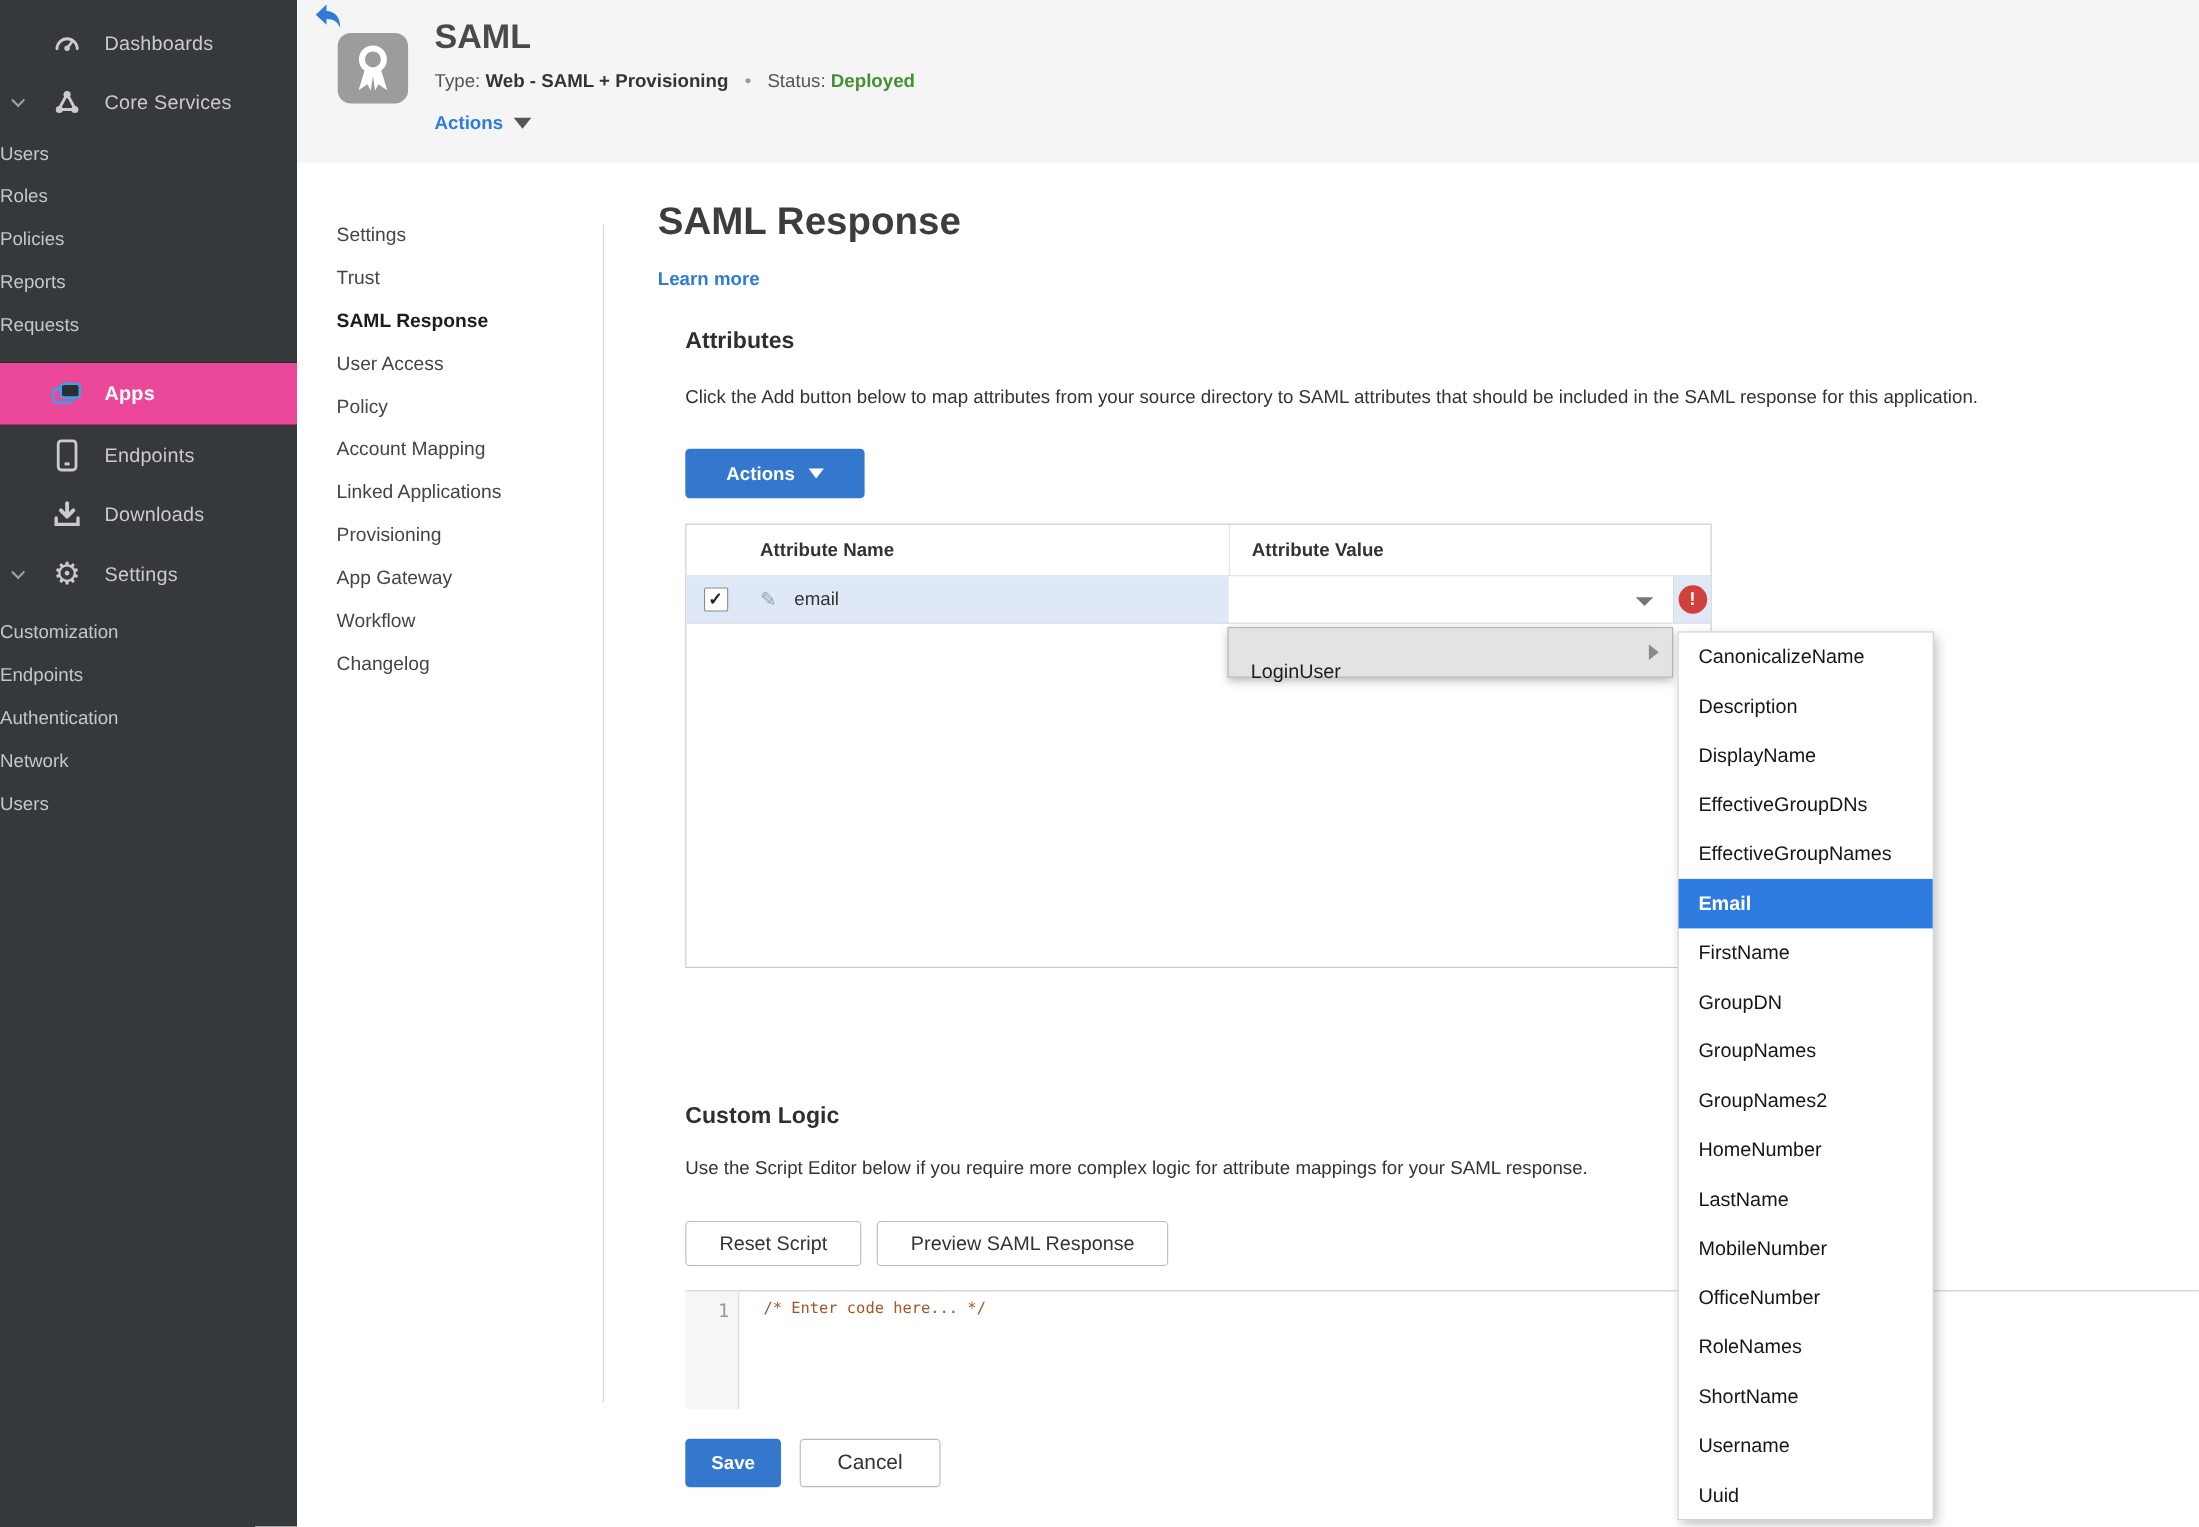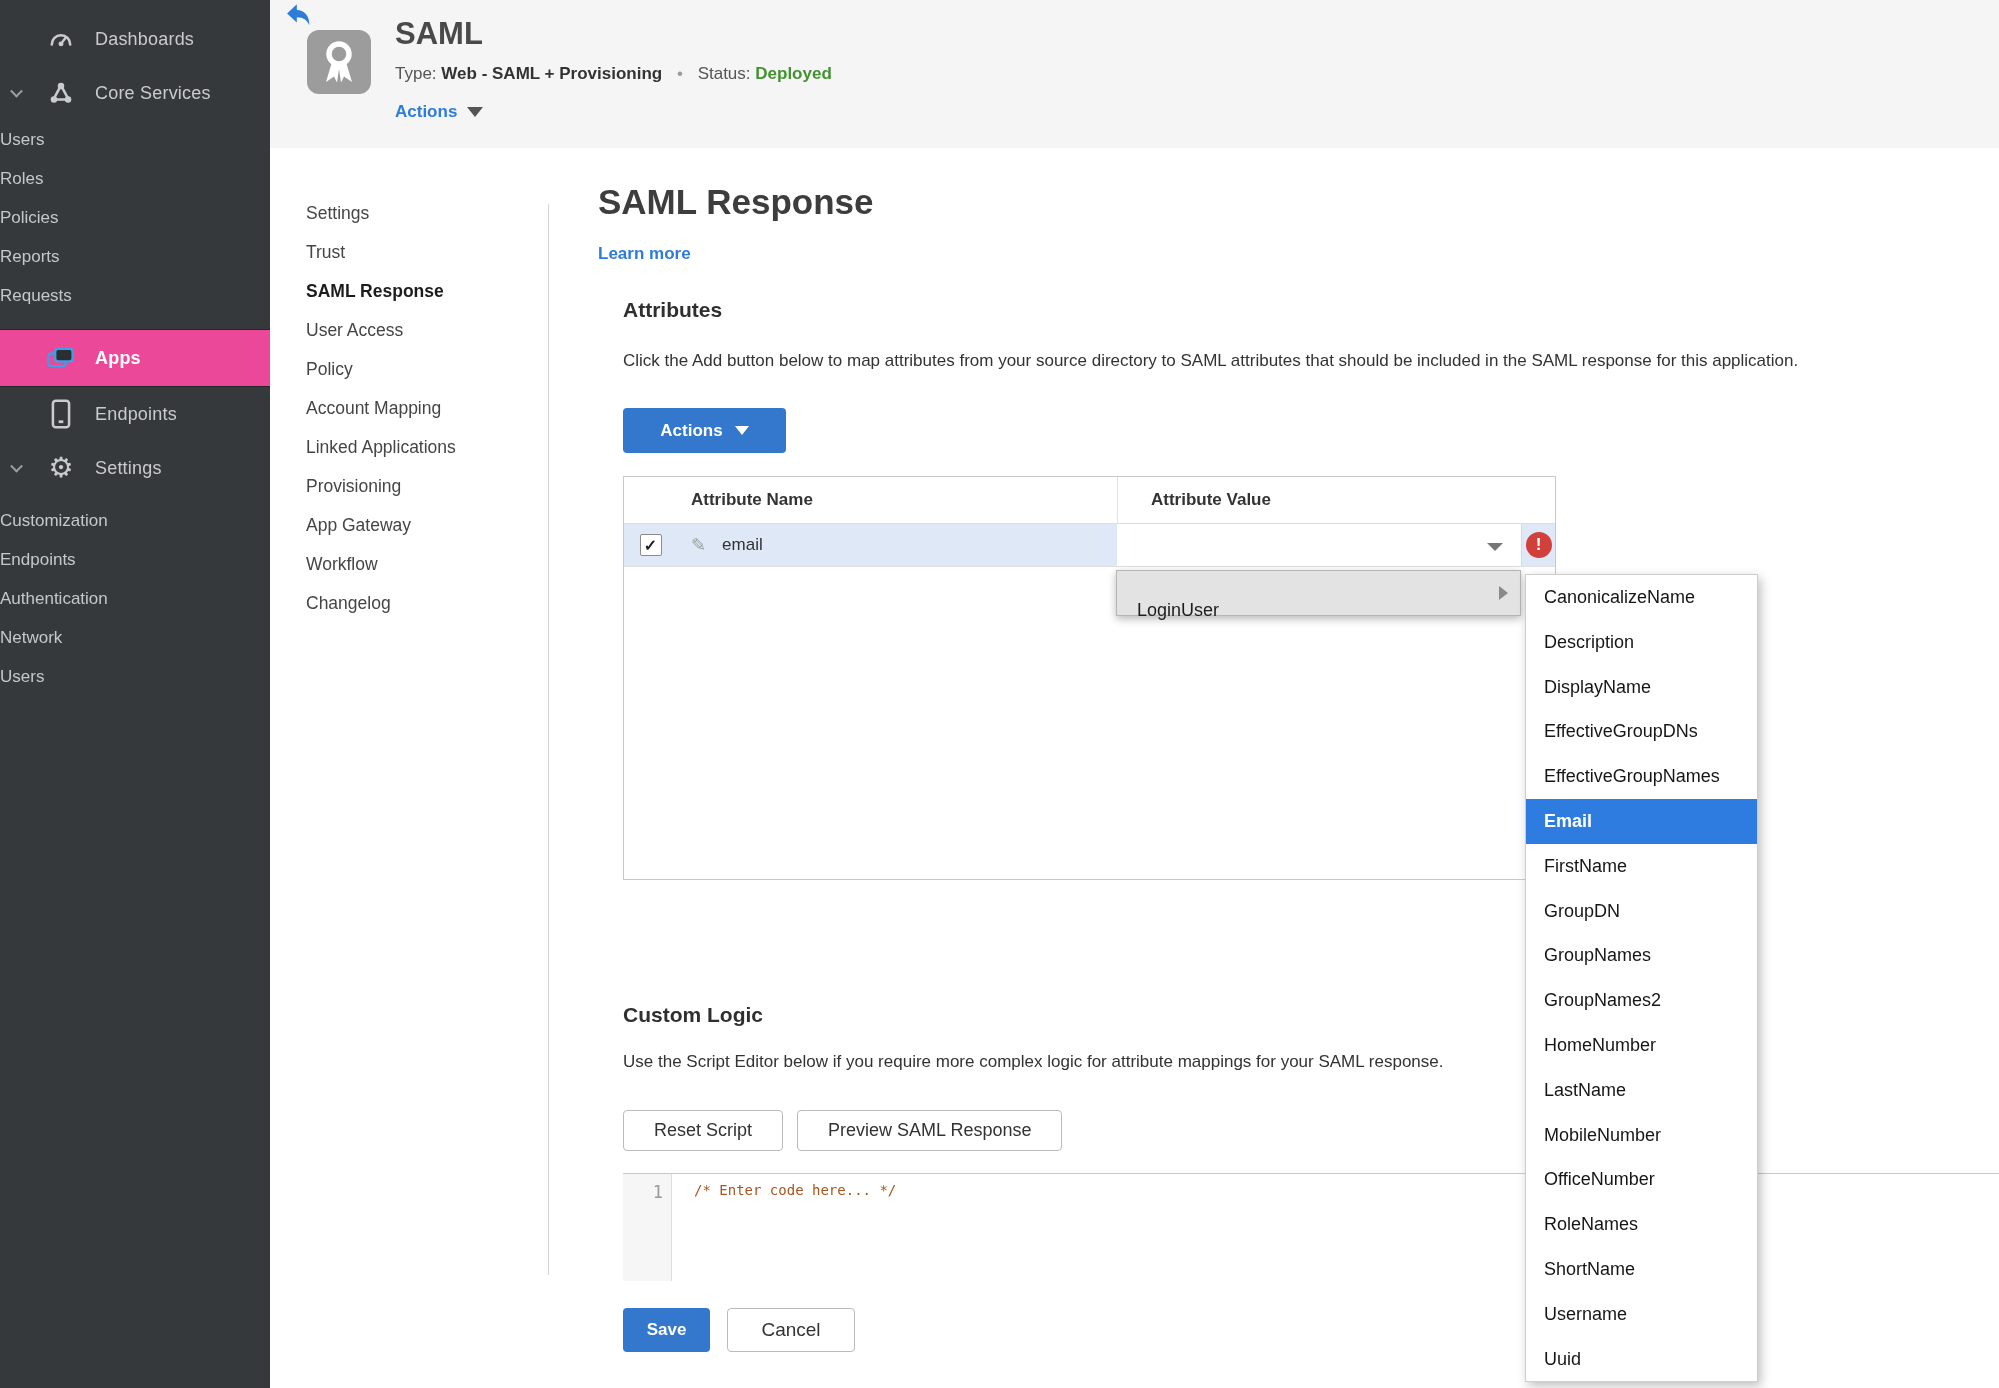--- a/index.html
+++ b/index.html
@@ -49,21 +49,21 @@
   .desc-attr { top:181px; width:1290px; }
   .desc-logic { top:882px; width:1290px; }
   .btn-blue { background:#3478cd; color:#fff; font-weight:bold; font-size:17px; border:none; border-radius:4px; cursor:pointer; font-family:"Liberation Sans", sans-serif; }
   .actions-btn { position:absolute; left:25px; top:238px; width:163px; height:45px; display:flex; align-items:center; justify-content:center; gap:12px; }
 
   
   .tbl { position:absolute; left:25px; top:306px; width:933px; height:404px; border:1px solid #c9c9c9; background:#fff; }
   .thead { display:flex; height:47px; align-items:center; border-bottom:1px solid #dcdcdc; font-size:17px; font-weight:bold; color:#333; }
   .col-chk { flex:0 0 53px; height:100%; }
   .col-name { flex:0 0 440px; height:100%; display:flex; align-items:center; padding-left:14px; }
-  .col-val { flex:0 0 438px; height:100%; display:flex; align-items:center; padding-left:33px; border-left:1px solid #e2e2e2; }
+  .col-val { flex:0 0 438px; height:100%; display:flex; align-items:center; padding-left:20px; border-left:1px solid #e2e2e2; }
   .trow { display:flex; height:43px; background:#dfe8f6; border-bottom:1px solid #dfdfdf; font-size:17px; color:#333; }
   .trow .col-chk { display:flex; align-items:center; justify-content:center; }
   .checkbox { width:22px; height:22px; background:#fff; border:1px solid #8a8a8a; border-radius:2px; display:flex; align-items:center; justify-content:center; font-size:16px; font-weight:bold; color:#222; cursor:pointer; }
   .trow .col-name { padding-left:14px; gap:16px; }
   .pencil { color:#9aa0a0; font-size:18px; }
   .trow .col-val { padding:0; border-left:none; }
   .combo { position:relative; flex:0 0 405px; height:100%; background:#fff; border-right:1px solid #d9d9d9; cursor:pointer; }
   .combo-caret { position:absolute; right:18px; top:19px; width:0; height:0; border-left:8px solid transparent; border-right:8px solid transparent; border-top:8px solid #777; }
   .err-zone { flex:1; display:flex; align-items:center; justify-content:center; background:#dfe8f6; }
   .err-badge { width:26px; height:26px; border-radius:50%; background:#d1403a; color:#fff; font-weight:bold; font-size:17px; display:flex; align-items:center; justify-content:center; }
@@ -134,20 +134,30 @@
     </div>
 
     <div class="s-item">
       <span class="s-icon">
         <svg width="22" height="30" viewBox="0 0 18 26">
             <rect x="2" y="1.5" width="14" height="23" rx="2.5" fill="none" stroke="#c9cbcc" stroke-width="2.2"></rect>
             <rect x="7" y="18.5" width="4" height="2.4" fill="#c9cbcc"></rect>
           </svg>
       </span>
       <span class="s-label">Endpoints</span>
+    </div>
+    <div class="s-item">
+      <span class="s-icon">
+        <svg width="28" height="28" viewBox="0 0 24 24">
+            <path d="M12 3v8.5" stroke="#c9cbcc" stroke-width="3" stroke-linecap="round"></path>
+            <path d="M7.2 8.5 12 13.5 16.8 8.5" fill="none" stroke="#c9cbcc" stroke-width="3" stroke-linecap="round" stroke-linejoin="round"></path>
+            <path d="M3.5 14.5v5h17v-5" fill="none" stroke="#c9cbcc" stroke-width="2.6" stroke-linecap="round"></path>
+          </svg>
+      </span>
+      <span class="s-label">Downloads</span>
     </div>
     <div class="s-item">
       <span class="chev"></span>
       <span class="s-icon">
           <span class="gear-glyph">⚙</span>
         </span>
       <span class="s-label">Settings</span>
     </div>
     <div class="subgap"></div>
     <div class="s-sub">Customization</div>

